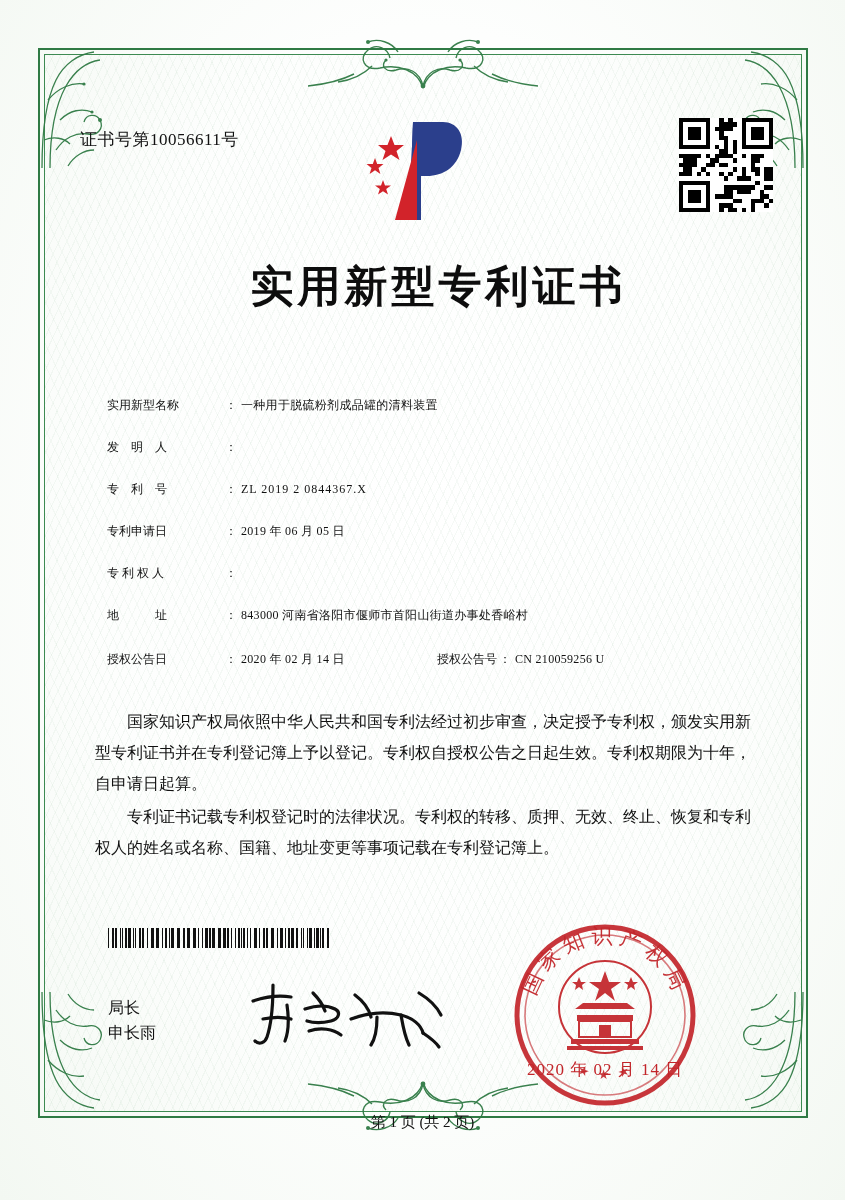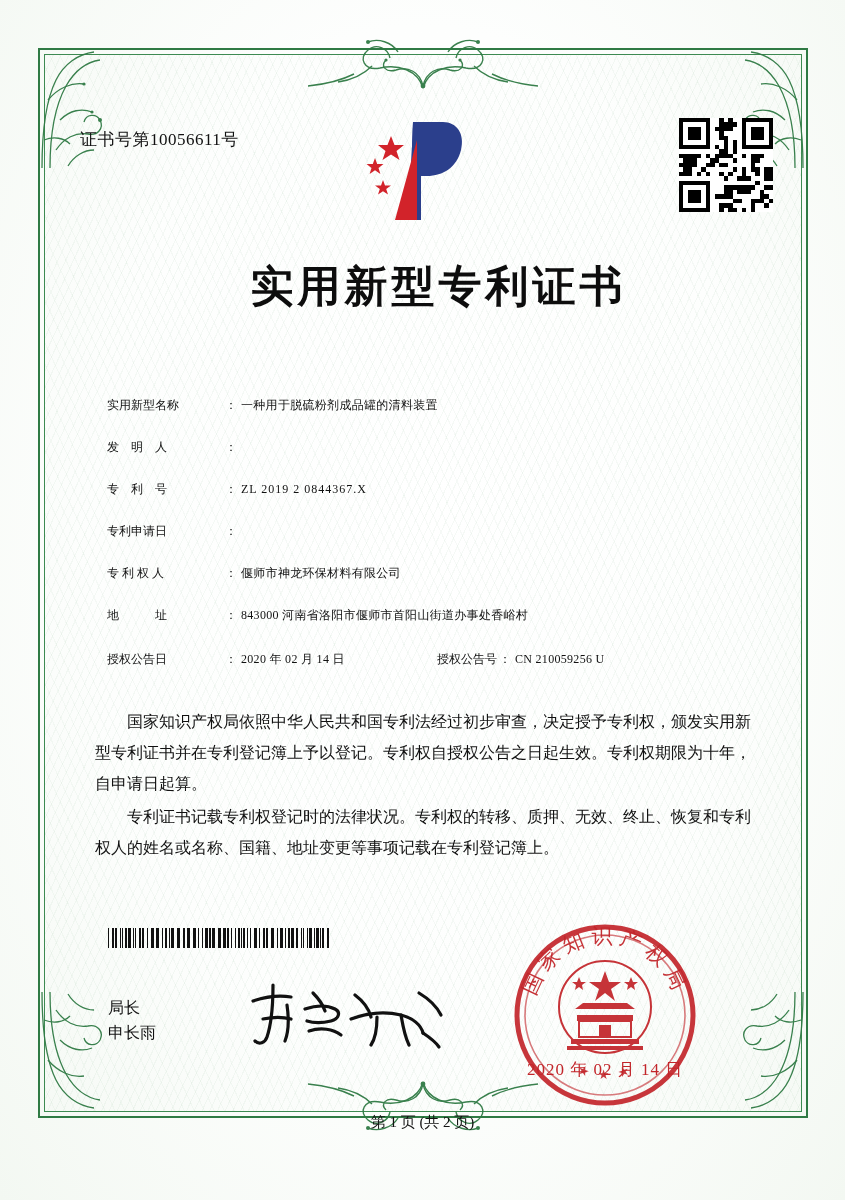--- a/index.html
+++ b/index.html
@@ -846,25 +846,25 @@
         <span class="field-colon">：</span>
       </div>
       <div class="field-row">
         <span class="field-label">专　利　号</span>
         <span class="field-colon">：</span>
         <span class="field-value mono-ish">ZL 2019 2 0844367.X</span>
       </div>
       <div class="field-row">
         <span class="field-label">专利申请日</span>
         <span class="field-colon">：</span>
+        <span class="field-value">2019 年 06 月 05 日</span>
       </div>
       <div class="field-row">
         <span class="field-label">专 利 权 人</span>
         <span class="field-colon">：</span>
-        <span class="field-value">偃师市神龙环保材料有限公司</span>
       </div>
       <div class="field-row">
         <span class="field-label">地　　　址</span>
         <span class="field-colon">：</span>
         <span class="field-value">843000 河南省洛阳市偃师市首阳山街道办事处香峪村</span>
       </div>
 
       <div class="dual-row">
         <div class="dual-left">
           <span class="field-label">授权公告日</span>

